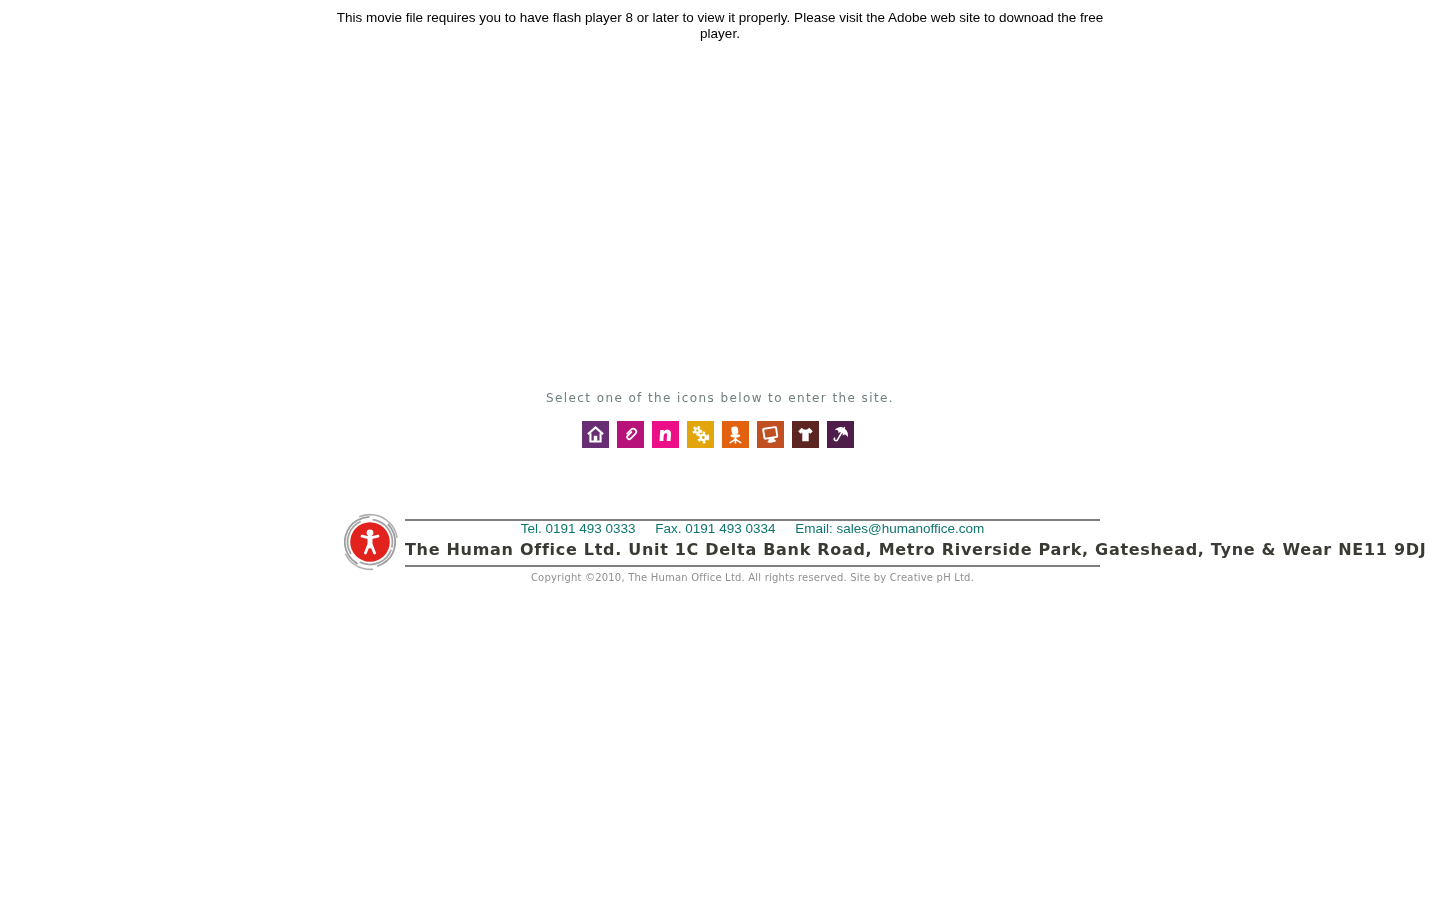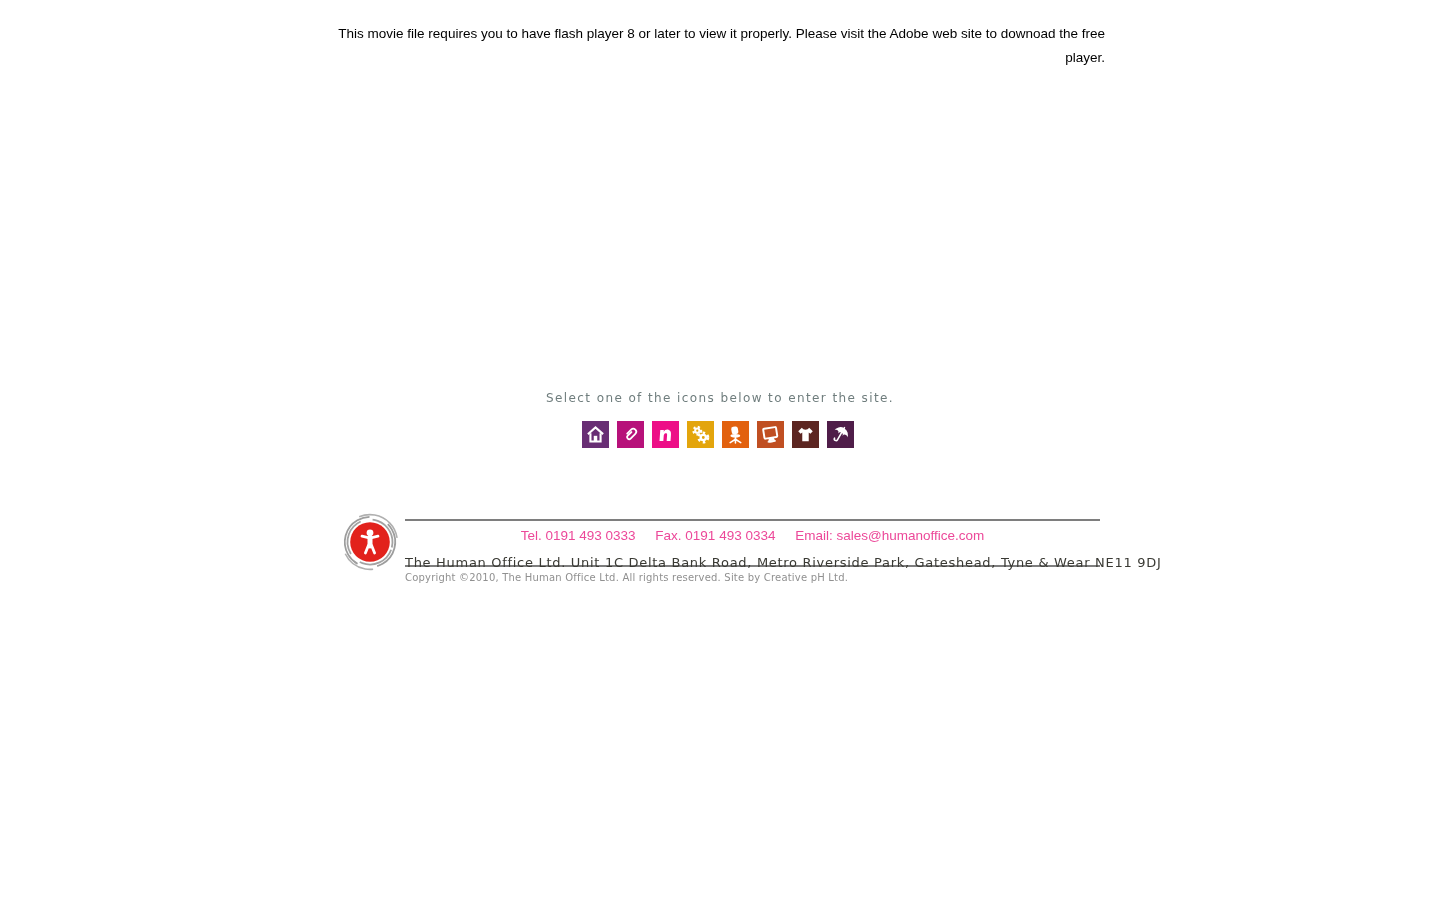--- a/index.html
+++ b/index.html
@@ -1,33 +1,33 @@
 <!DOCTYPE html>
 <html><head>
 <meta charset="utf-8">
 <style>
   html,body{margin:0;padding:0;background:#fff;}
   #stage{position:relative;width:1440px;height:900px;background:#ffffff;overflow:hidden;
          font-family:"Liberation Sans",sans-serif;}
-  .notice{position:absolute;top:10px;left:0;right:0;margin:12px auto;width:770px;
-          text-align:right;font-size:13.5px;line-height:24px;color:#000;}
+  .notice{position:absolute;top:10px;left:0;right:0;margin:0 auto;width:770px;
+          text-align:center;font-size:13.5px;line-height:16px;color:#000;}
   .prompt{position:absolute;top:391px;left:0;right:0;text-align:center;
           font-family:"DejaVu Sans",sans-serif;font-size:12px;letter-spacing:1.4px;color:#6f7d7d;}
   .icon-row{position:absolute;top:421px;left:582px;display:flex;gap:8px;}
   .tile{width:27px;height:27px;display:flex;align-items:center;justify-content:center;
         cursor:pointer;flex:0 0 27px;}
   .tile svg{display:block;}
   .logo{position:absolute;left:341px;top:513px;width:58px;height:58px;}
   .footer-box{position:absolute;left:405px;top:519px;width:695px;height:48px;box-sizing:border-box;
               border-top:2px solid #7e7e7e;border-bottom:2px solid #7e7e7e;text-align:center;}
-  .contact{margin-top:7px;font-size:13.5px;color:#ec4899;white-space:nowrap;}
+  .contact{font-size:13.5px;color:#0f766e;white-space:nowrap;}
   .contact span{margin:0 8px;}
-  .address{margin-top:12px;font-family:"DejaVu Sans",sans-serif;font-size:13px;
-           letter-spacing:0.7px;color:#3a3a34;white-space:nowrap;}
-  .copyright{position:absolute;left:405px;top:572px;width:695px;
+  .address{margin-top:4px;font-family:"DejaVu Sans",sans-serif;font-size:16px;
+           letter-spacing:0.7px;color:#3a3a34;white-space:nowrap;font-weight:bold;}
+  .copyright{position:absolute;left:405px;top:572px;width:695px;text-align:center;
              font-family:"DejaVu Sans",sans-serif;font-size:10px;letter-spacing:0.2px;color:#909090;}
 </style>
 </head>
 <body>
 
 <div id="stage">
 
   <div class="notice">This movie file requires you to have flash player 8 or later to view it properly. Please visit the Adobe web site to downoad the free player.</div>
 
   <div class="prompt">Select one of the icons below to enter the site.</div>

